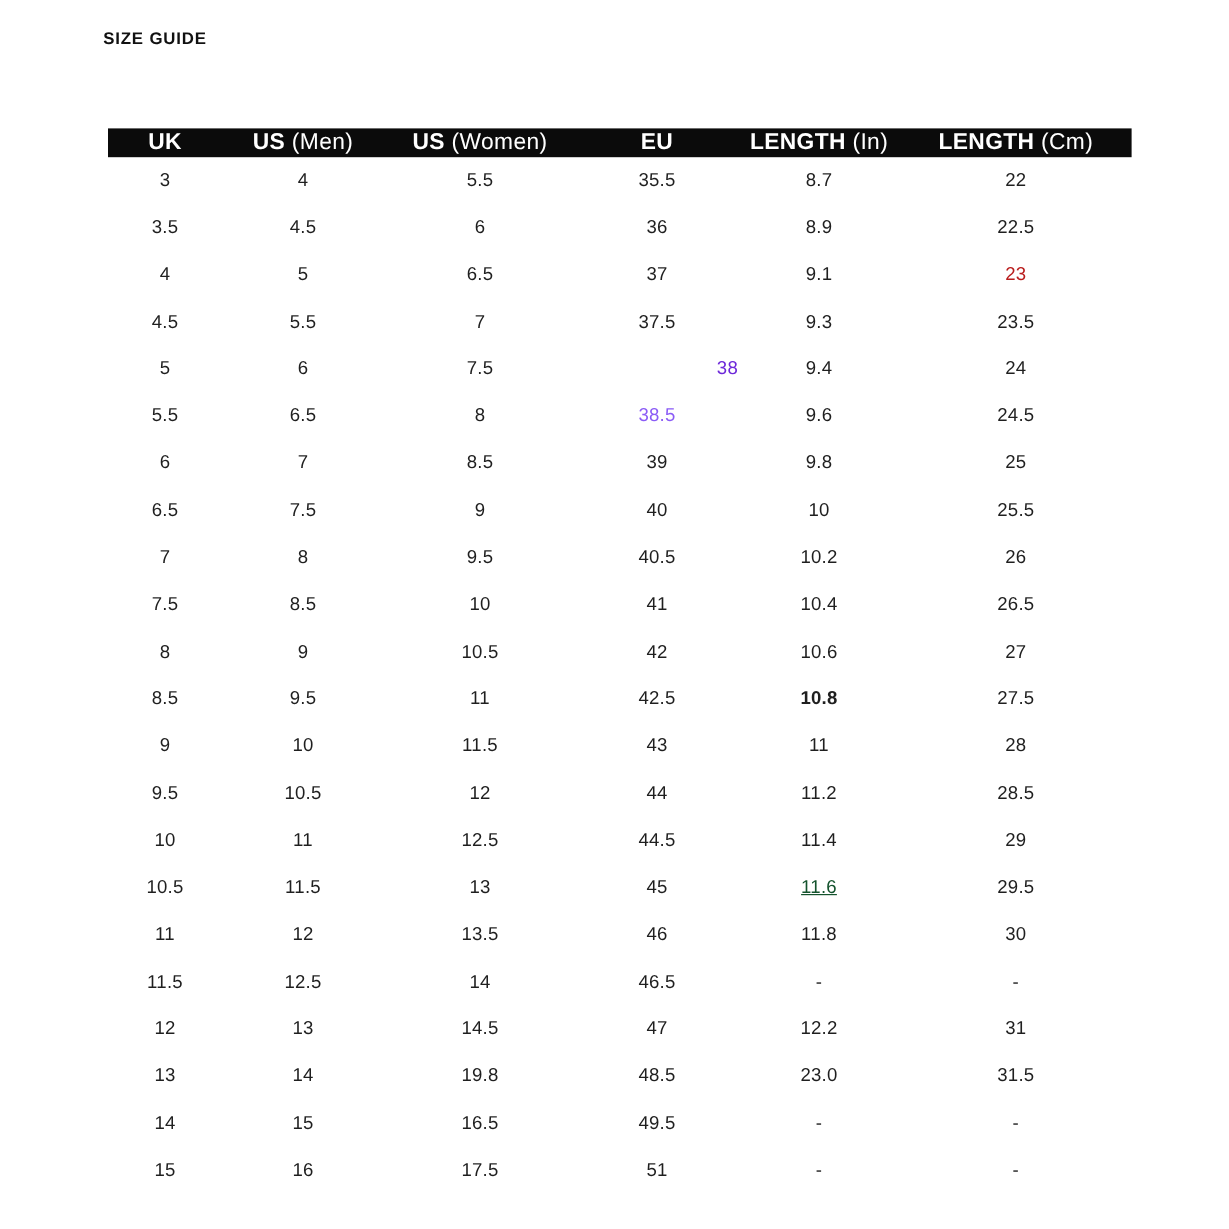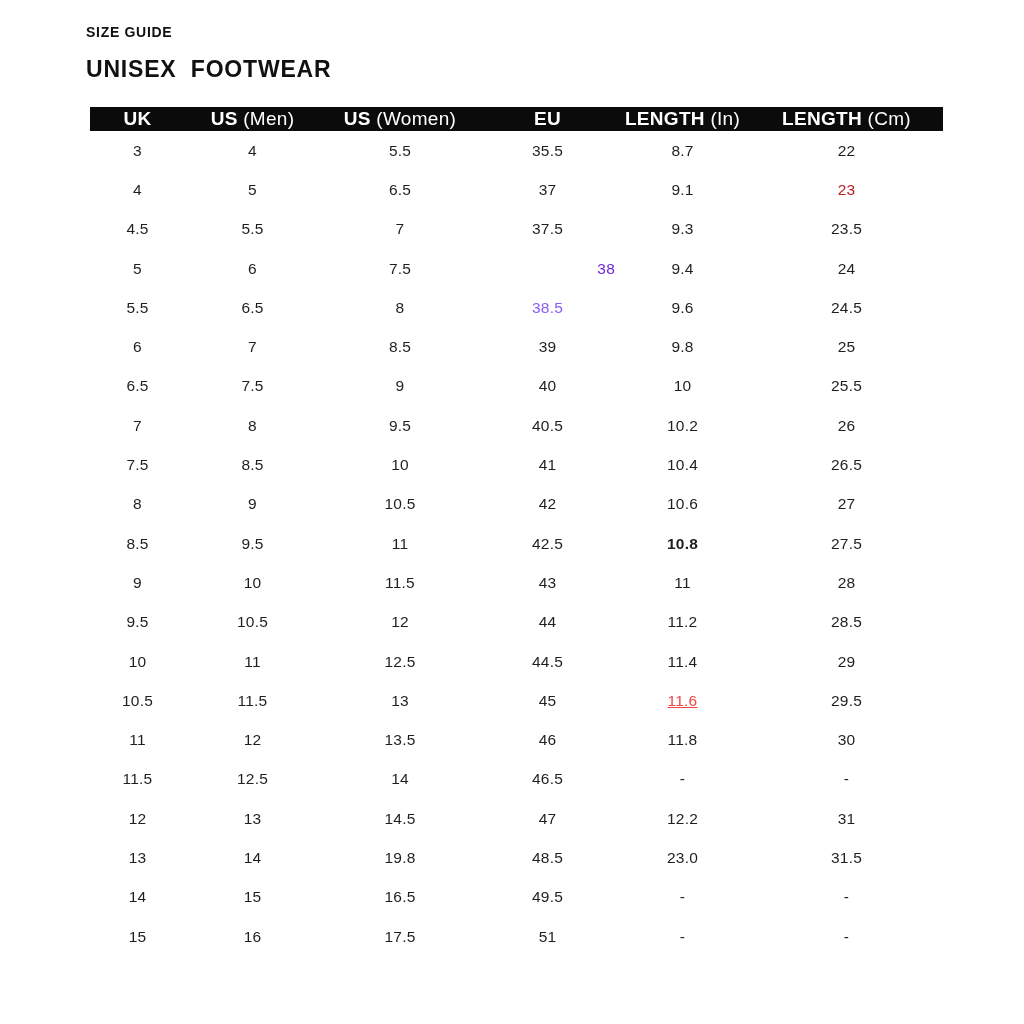--- a/index.html
+++ b/index.html
@@ -66,21 +66,20 @@
     font-size: 15.5px;
     font-weight: 400;
     letter-spacing: 0.2px;
   }
 </style>
 </head>
 <body>
 
 <div class="page">
   <div class="eyebrow">SIZE GUIDE</div>
-  <h1 class="title">UNISEX  FOOTWEAR</h1>
 
   <table class="size-table">
     <colgroup>
       <col style="width:95px">
       <col style="width:135px">
       <col style="width:160px">
       <col style="width:135px">
       <col style="width:135px">
       <col style="width:193px">
     </colgroup>
@@ -97,20 +96,28 @@
     <tbody>
         <tr>
           <td style="color: rgb(31, 31, 31);">3</td>
           <td style="color: rgb(31, 31, 31);">4</td>
           <td style="color: rgb(31, 31, 31);">5.5</td>
           <td style="color: rgb(31, 31, 31);">35.5</td>
           <td style="color: rgb(31, 31, 31);">8.7</td>
           <td style="color: rgb(31, 31, 31);">22</td>
         </tr>
         <tr>
+          <td style="color: rgb(31, 31, 31);">3.5</td>
+          <td style="color: rgb(31, 31, 31);">4.5</td>
+          <td style="color: rgb(31, 31, 31);">6</td>
+          <td style="color: rgb(31, 31, 31);">36</td>
+          <td style="color: rgb(31, 31, 31);">8.9</td>
+          <td style="color: rgb(31, 31, 31);">22.5</td>
+        </tr>
+        <tr>
           <td style="color: rgb(31, 31, 31);">4</td>
           <td style="color: rgb(31, 31, 31);">5</td>
           <td style="color: rgb(31, 31, 31);">6.5</td>
           <td style="color: rgb(31, 31, 31);">37</td>
           <td style="color: rgb(31, 31, 31);">9.1</td>
           <td style="color: #b91c1c;">23</td>
         </tr>
         <tr>
           <td style="color: rgb(31, 31, 31);">4.5</td>
           <td style="color: rgb(31, 31, 31);">5.5</td>
@@ -205,21 +212,21 @@
           <td style="color: rgb(31, 31, 31);">12.5</td>
           <td style="color: rgb(31, 31, 31);">44.5</td>
           <td style="color: rgb(31, 31, 31);">11.4</td>
           <td style="color: rgb(31, 31, 31);">29</td>
         </tr>
         <tr>
           <td style="color: rgb(31, 31, 31);">10.5</td>
           <td style="color: rgb(31, 31, 31);">11.5</td>
           <td style="color: rgb(31, 31, 31);">13</td>
           <td style="color: rgb(31, 31, 31);">45</td>
-          <td style="color: #ef4444; text-decoration: underline;">11.6</td>
+          <td style="color: #14532d; text-decoration: underline;">11.6</td>
           <td style="color: rgb(31, 31, 31);">29.5</td>
         </tr>
         <tr>
           <td style="color: rgb(31, 31, 31);">11</td>
           <td style="color: rgb(31, 31, 31);">12</td>
           <td style="color: rgb(31, 31, 31);">13.5</td>
           <td style="color: rgb(31, 31, 31);">46</td>
           <td style="color: rgb(31, 31, 31);">11.8</td>
           <td style="color: rgb(31, 31, 31);">30</td>
         </tr>

